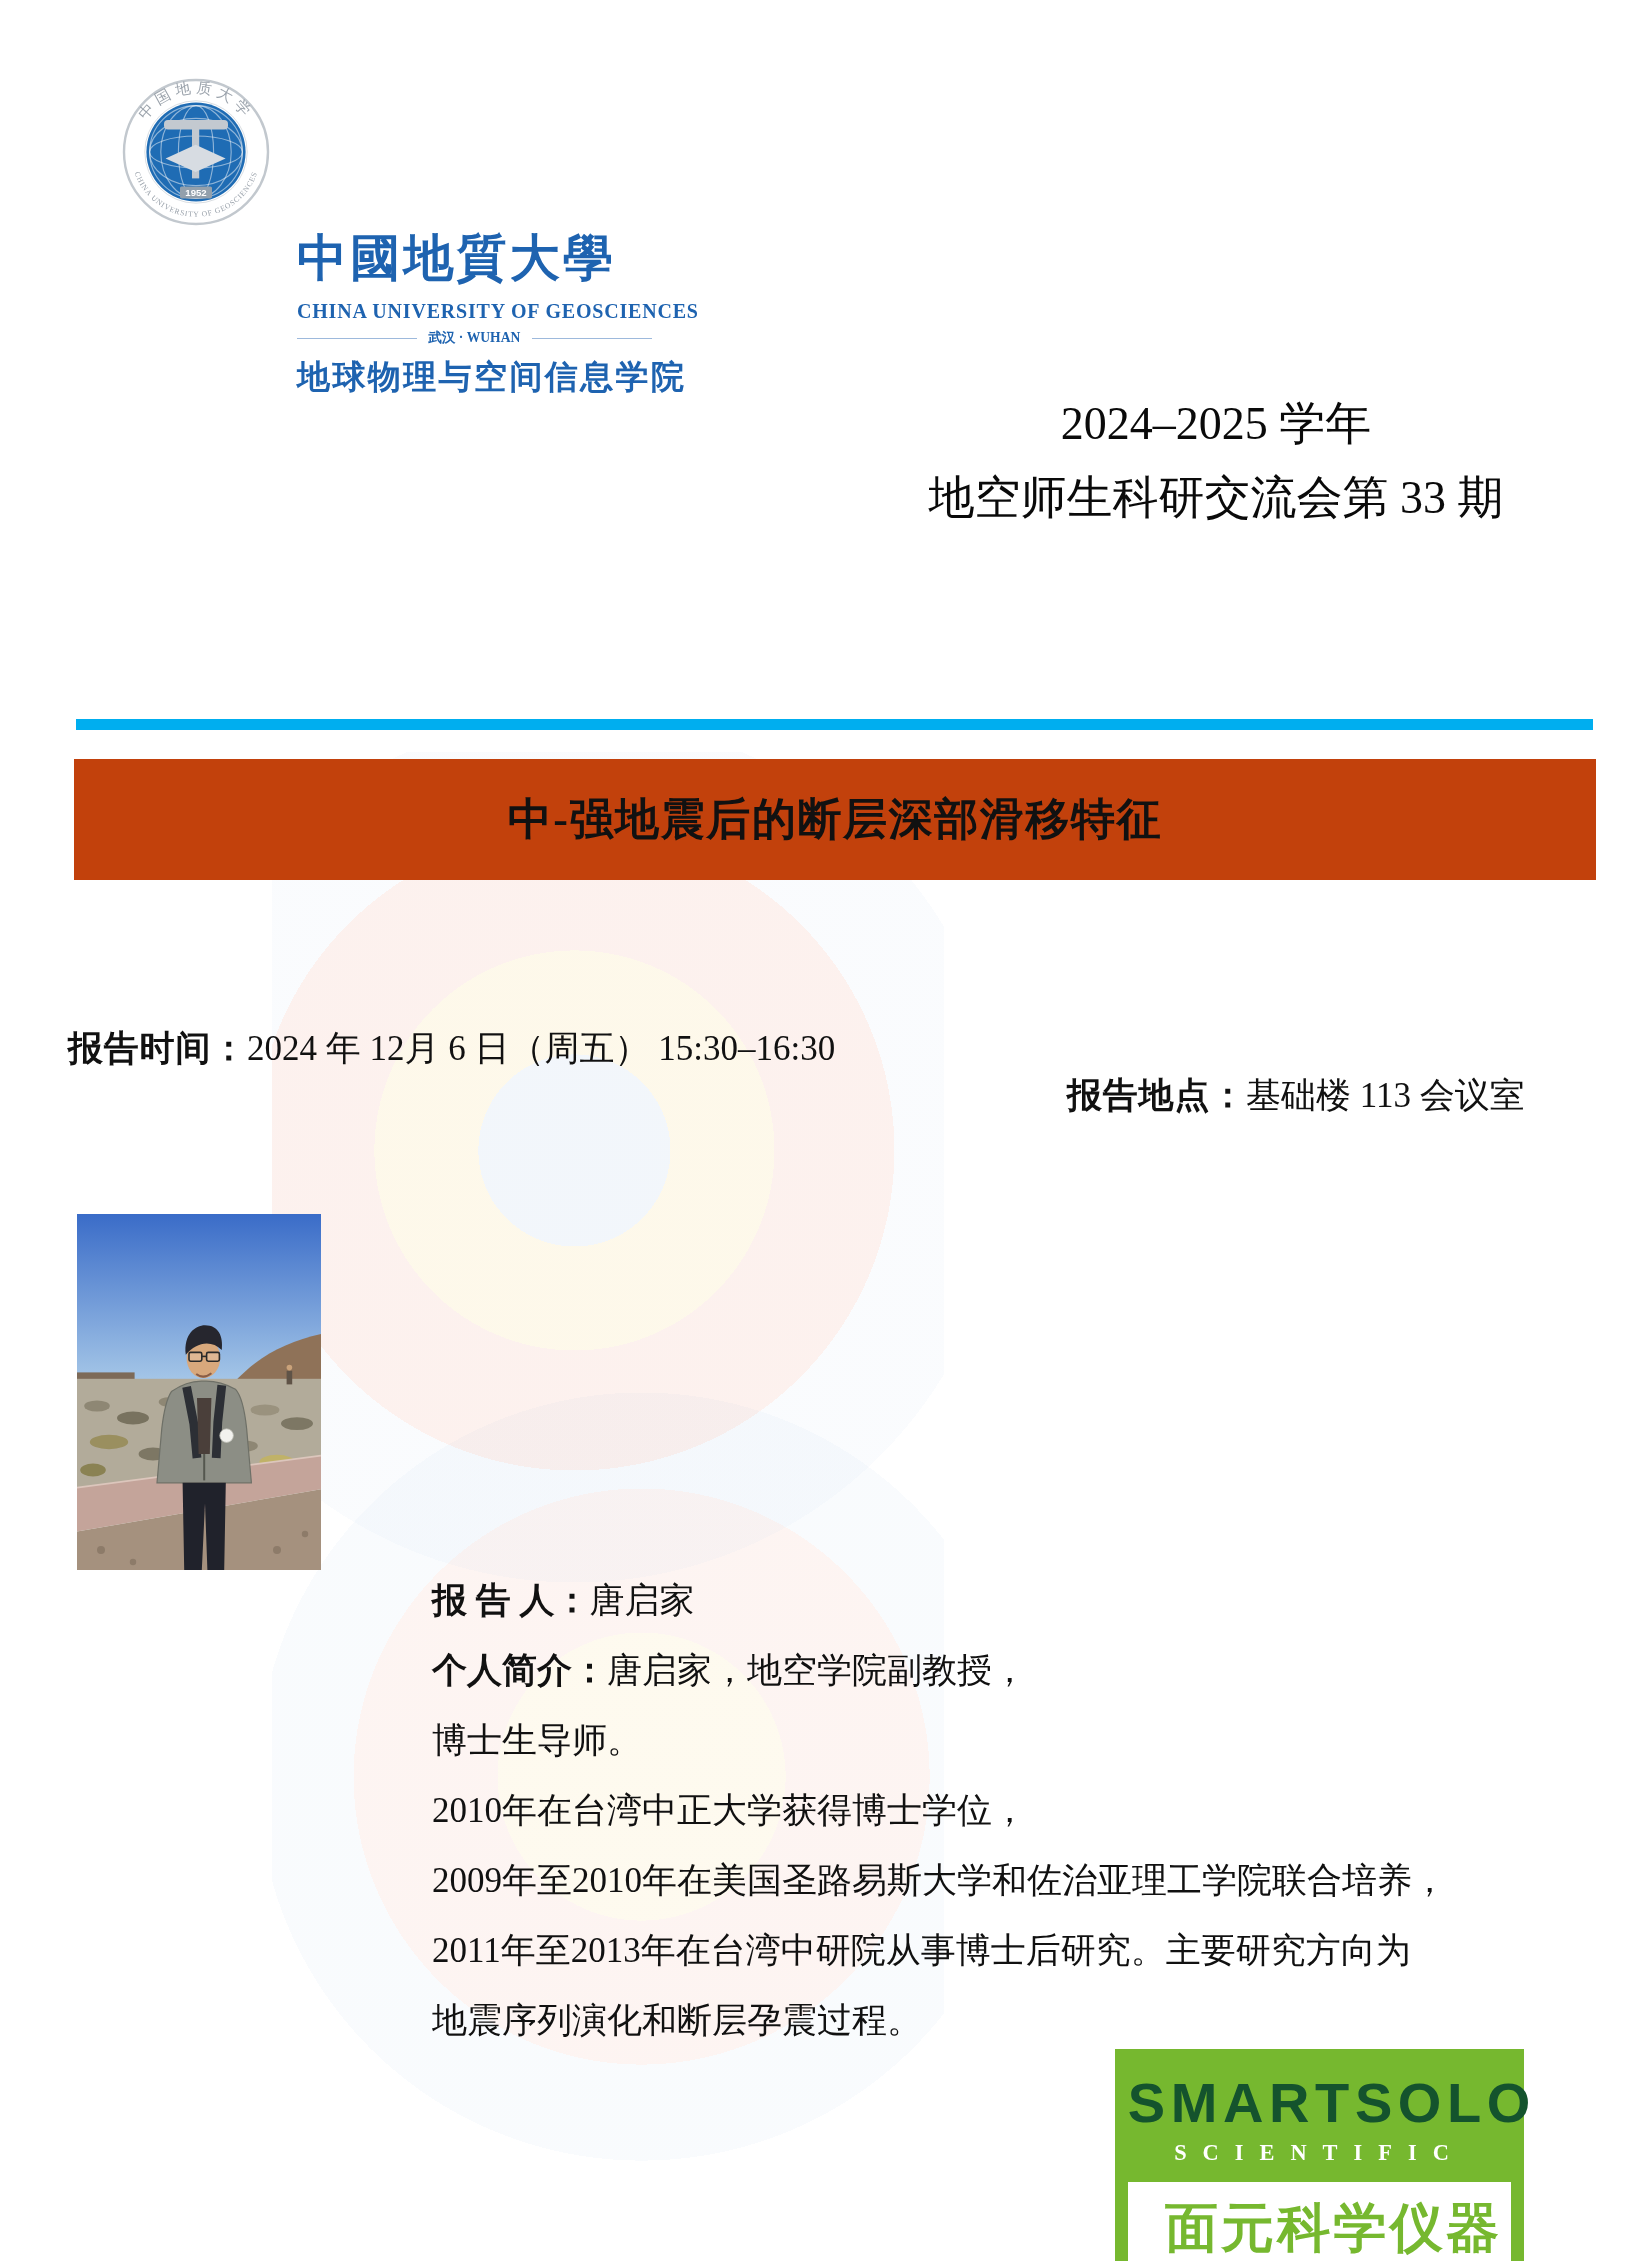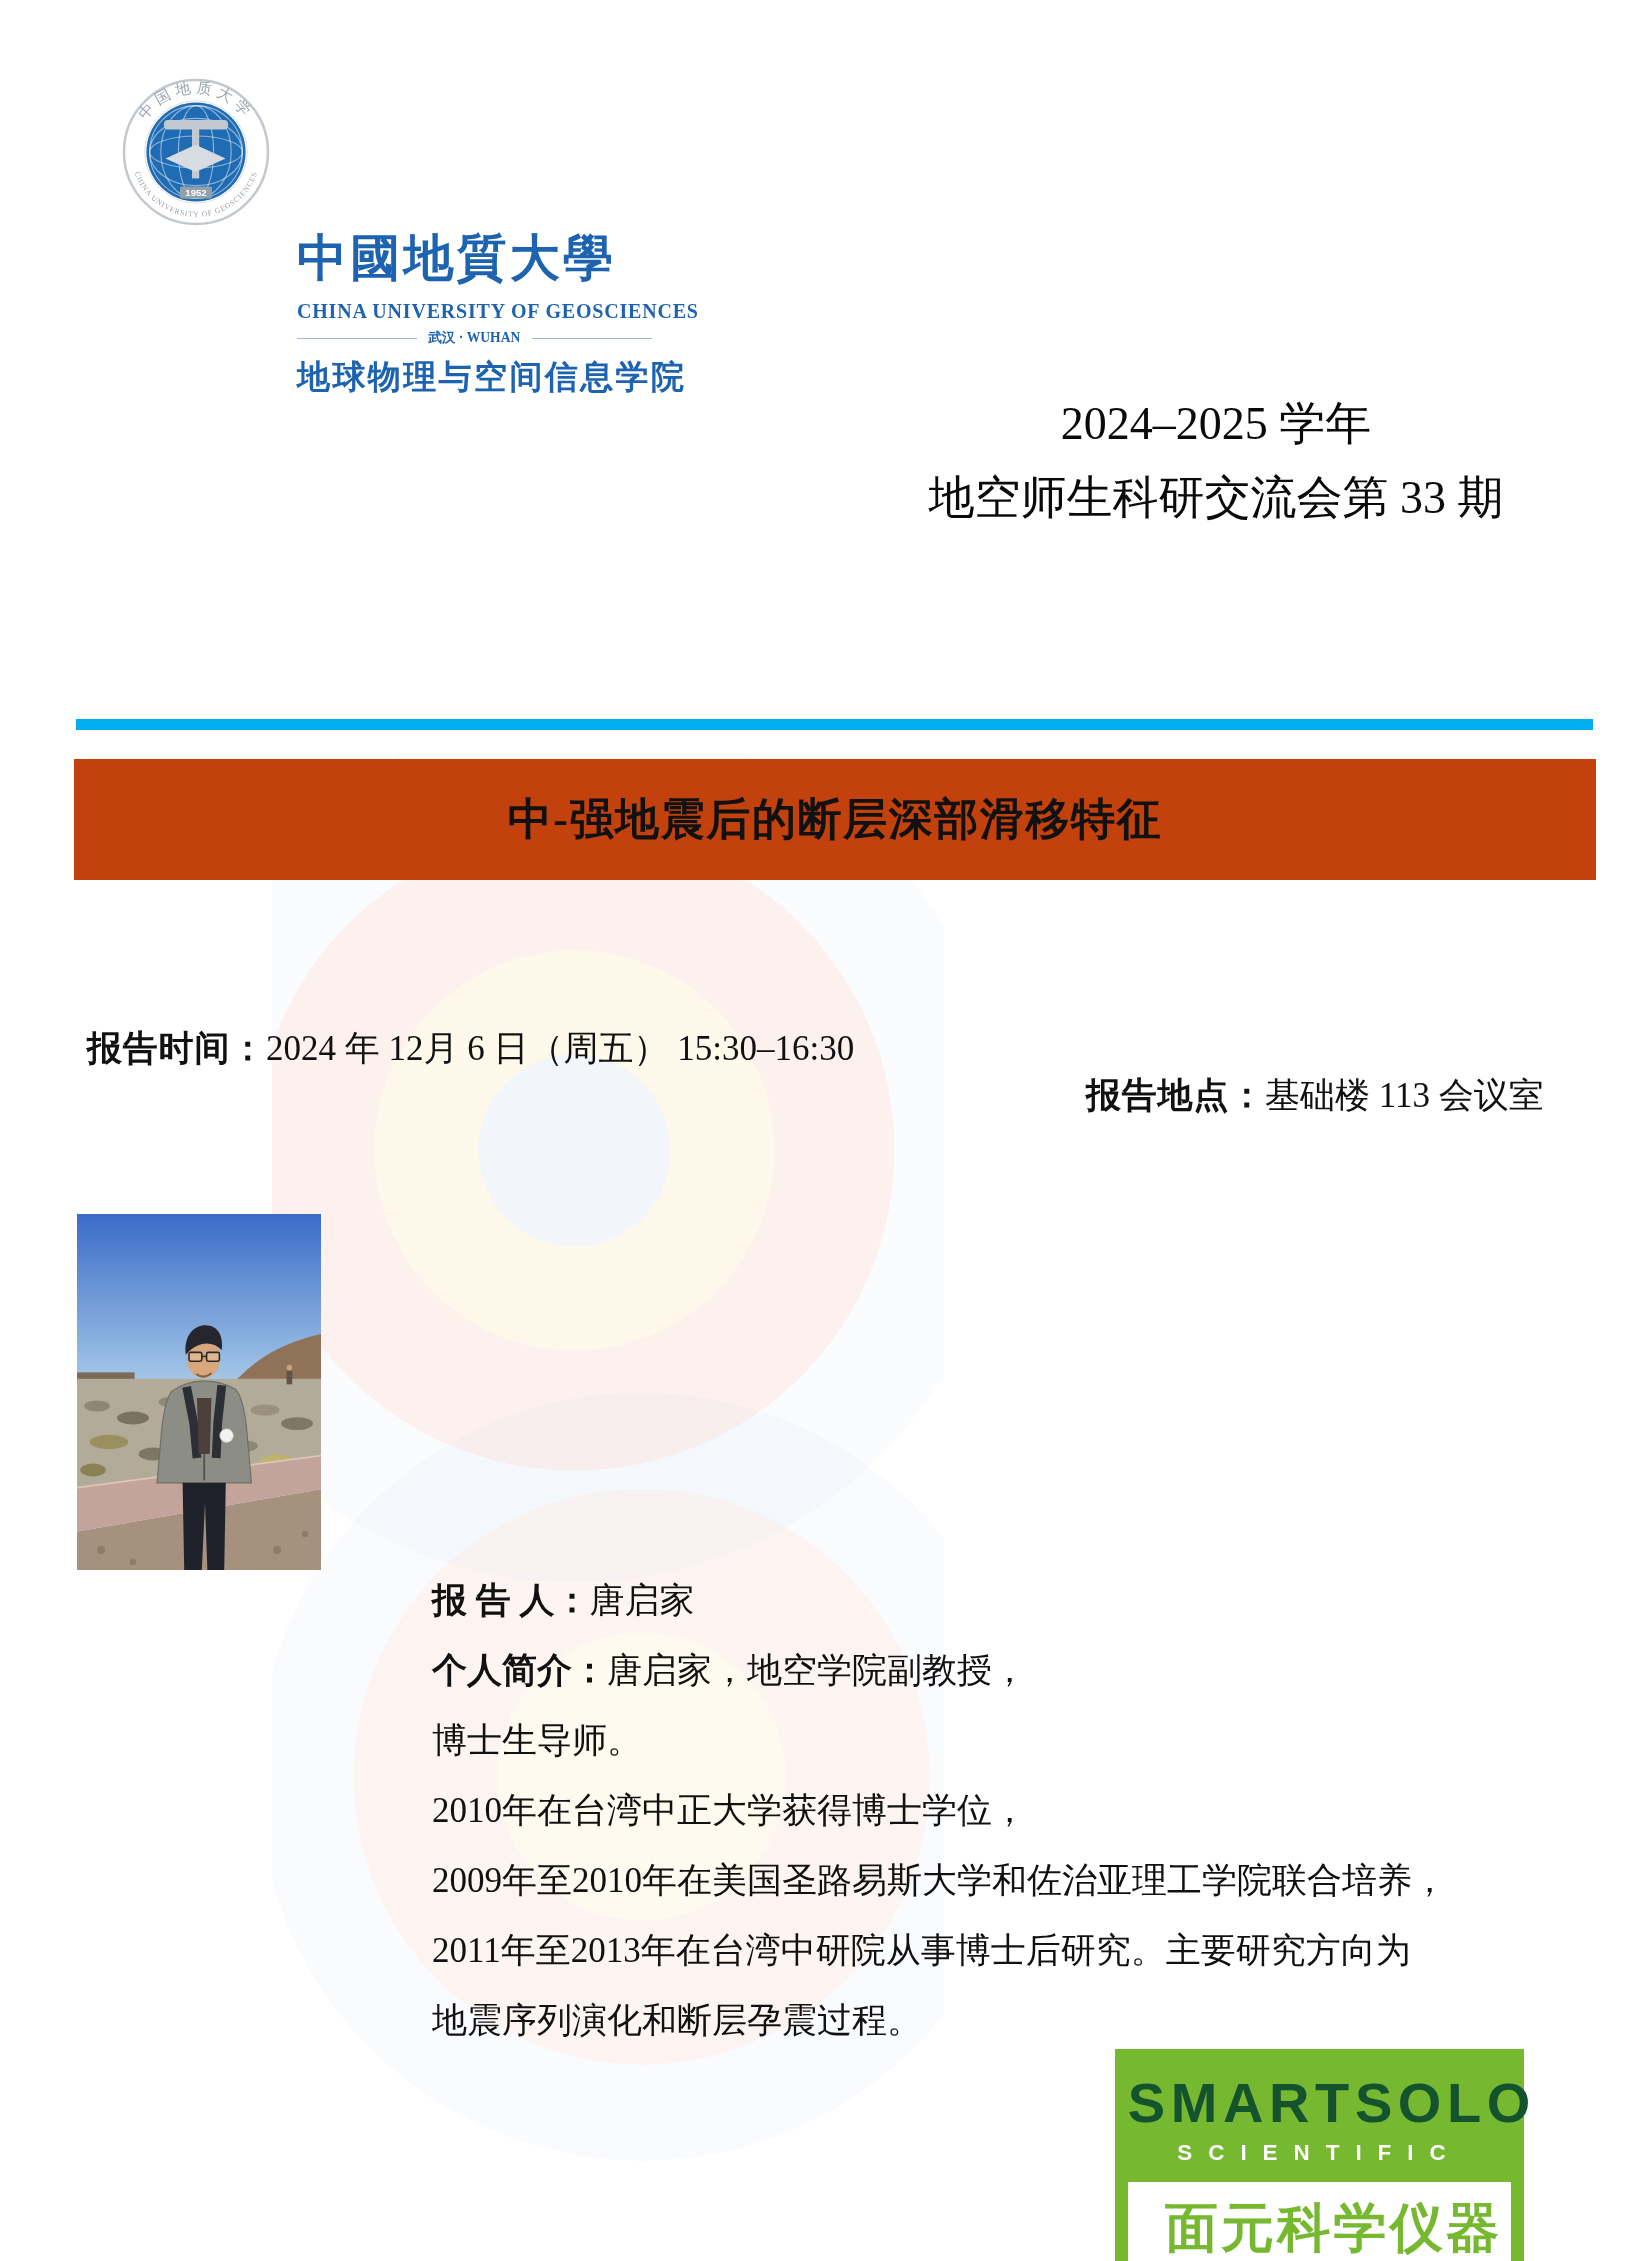--- a/index.html
+++ b/index.html
@@ -16,28 +16,28 @@
   .logo-cn{font-size:50px;font-weight:bold;color:#1e63b0;letter-spacing:3.2px;font-family:"Liberation Serif",serif;}
   .logo-en{font-size:20px;font-weight:bold;color:#1e63b0;margin-top:8px;letter-spacing:0.8px;}
   .logo-city{display:flex;align-items:center;gap:11.2px;margin-top:6.4px;color:#1e63b0;font-size:13.6px;font-weight:bold;}
   .logo-city .rule{height:1.6px;background:#9db9dc;width:120px;}
   .logo-school{font-size:33px;font-weight:bold;color:#1e63b0;letter-spacing:2.4px;margin-top:8px;font-family:"Liberation Sans",sans-serif;}
   .series{left:824px;top:56px;width:784px;text-align:center;font-size:46px;line-height:74px;color:#0a0a0a;}
   .cyan-bar{left:76px;top:240px;width:1517px;height:10.4px;background:#00aeef;}
   .banner{left:74px;top:269px;width:1522px;height:121px;background:#c2410c;display:flex;align-items:center;justify-content:center;}
   .banner-title{font-size:44px;font-weight:bold;letter-spacing:1.6px;}
   .info{top:414px;font-size:35px;}
-  .info b{letter-spacing:0.8px;margin-left:19px;}
+  .info b{letter-spacing:0.8px;}
   
   .speaker{left:432px;top:501px;width:1167px;font-size:35px;line-height:70px;white-space:nowrap;}
   .photo{left:77px;top:509px;width:244px;height:356px;}
   
   .sponsor-box{left:1115px;top:494px;width:409px;height:254px;background:#76b82f;box-sizing:border-box;padding:21px 12.8px 12.8px 12.8px;text-align:center;}
   .sponsor-brand{color:#14532d;font-family:"Liberation Sans",sans-serif;font-weight:bold;font-size:56px;letter-spacing:5.6px;}
-  .sponsor-sub{color:#fff;font-family:Liberation Sans, sans-serif;font-weight:bold;font-size:22.4px;letter-spacing:16px;margin-top:4.8px;}
+  .sponsor-sub{color:#fff;font-family:Liberation Serif, serif;font-weight:bold;font-size:22.4px;letter-spacing:16px;margin-top:4.8px;}
   .sponsor-cnbox{background:#fff;margin-top:16px;height:94px;display:flex;align-items:center;justify-content:center;}
   .sponsor-cn{color:#76b82f;font-size:53px;font-weight:900;font-family:"Liberation Sans",sans-serif;letter-spacing:3.2px;margin-left:28px;}
 </style>
 </head>
 <body>
 
 <div class="page">
   <div class="watermark"></div>
 
   

